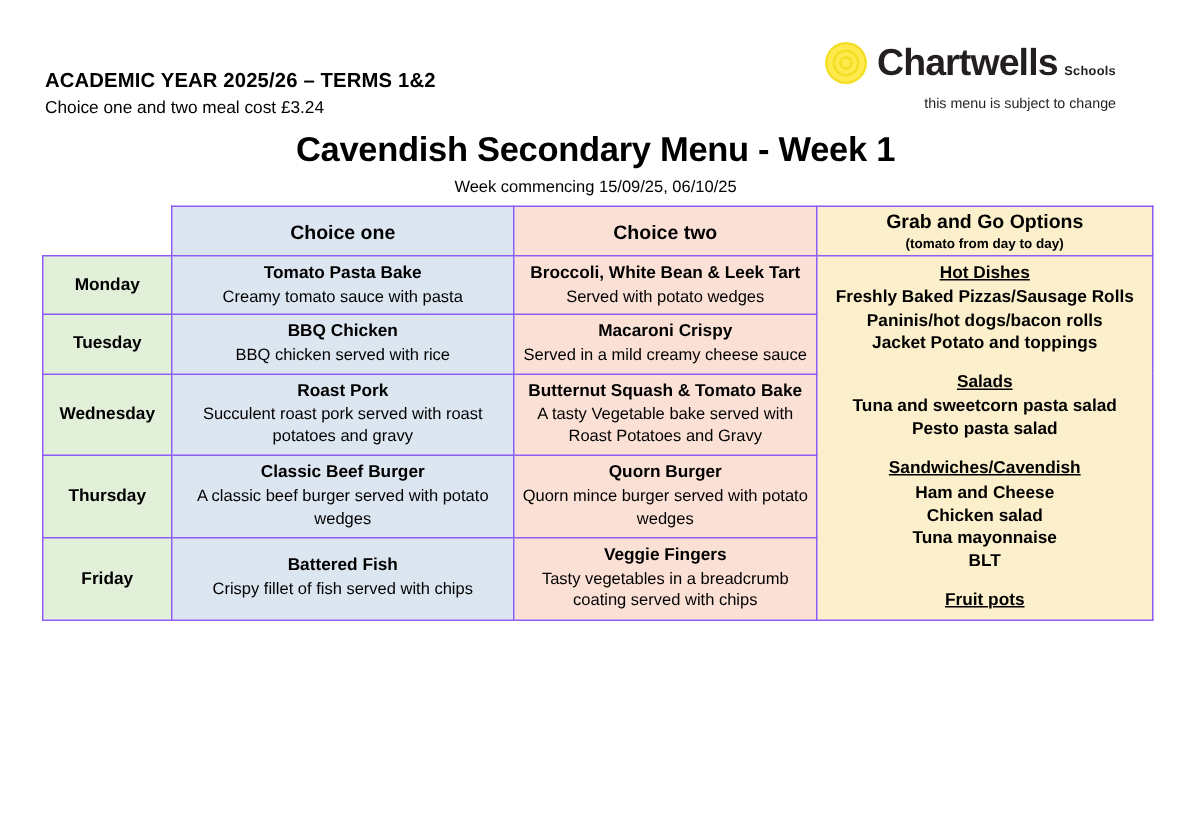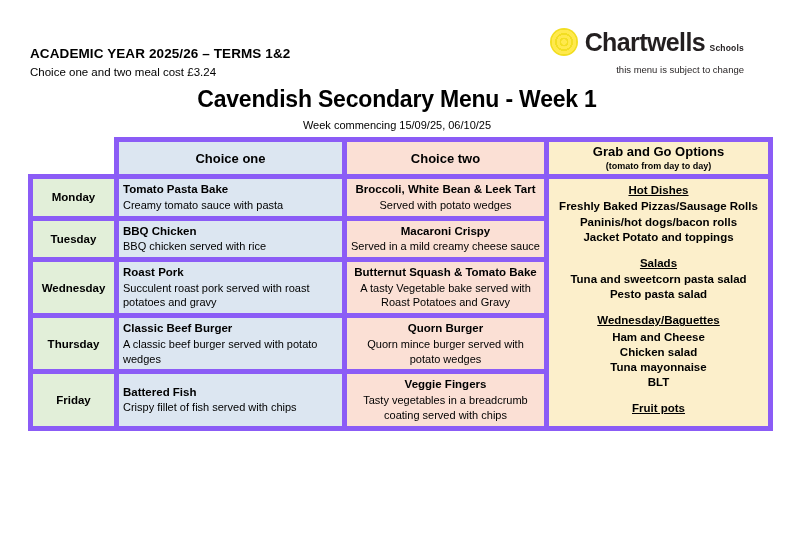--- a/index.html
+++ b/index.html
@@ -106,21 +106,21 @@
   
   .menu-table {
     position: absolute;
     left: 28px;
     top: 137px;
     width: 740px;
     border-collapse: collapse;
     table-layout: fixed;
   }
   .menu-table td, .menu-table th {
-    border: 5px solid #8b5cf6;
+    border: 1px solid #8b5cf6;
     vertical-align: middle;
     padding: 3px 4px;
   }
   col.col-day    { width: 86px; }
   col.col-one    { width: 228px; }
   col.col-two    { width: 202px; }
   col.col-grab   { width: 224px; }
 
   .hdr-blank {
     border: none !important;
@@ -149,20 +149,21 @@
   .hdr-grab .grab-note  { font-size: 9px; display: block; margin-top: 1px; }
 
   td.day-cell {
     background: #e2efd9;
     text-align: center;
     font-size: 11.5px;
     font-weight: bold;
   }
   td.choice-one-cell {
     background: #dce6f1;
+    text-align: center;
     line-height: 1.35;
   }
   td.choice-two-cell {
     background: #fbe0d5;
     text-align: center;
     line-height: 1.35;
     margin-top: 10px;
   }
   .dish-name {
     font-size: 11.5px;
@@ -251,21 +252,21 @@
             <span class="grab-item">Freshly Baked Pizzas/Sausage Rolls</span>
             <span class="grab-item">Paninis/hot dogs/bacon rolls</span>
             <span class="grab-item">Jacket Potato and toppings</span>
           </div>
           <div class="grab-group">
             <span class="grab-heading">Salads</span>
             <span class="grab-item">Tuna and sweetcorn pasta salad</span>
             <span class="grab-item">Pesto pasta salad</span>
           </div>
           <div class="grab-group">
-            <span class="grab-heading">Wednesday/Baguettes</span>
+            <span class="grab-heading">Sandwiches/Cavendish</span>
             <span class="grab-item">Ham and Cheese</span>
             <span class="grab-item">Chicken salad</span>
             <span class="grab-item">Tuna mayonnaise</span>
             <span class="grab-item">BLT</span>
           </div>
           <div class="grab-group">
             <span class="grab-heading">Fruit pots</span>
           </div>
         </div>
       </td>

